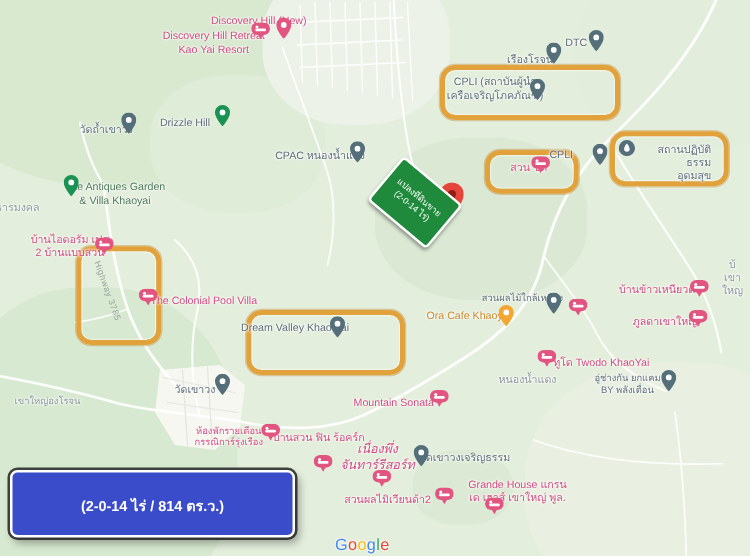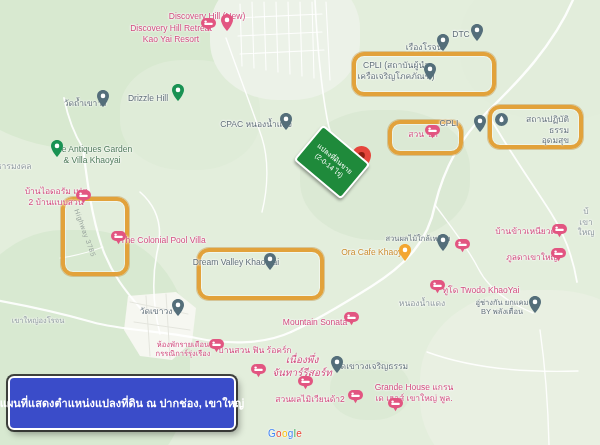--- a/index.html
+++ b/index.html
@@ -18,21 +18,21 @@
         transform:rotate(40deg);display:flex;flex-direction:column;align-items:center;
         justify-content:center;color:#fff;font-size:7px;line-height:1.35;text-align:center;
         box-shadow:1px 2px 3px rgba(0,0,0,.35);}
   #caption{position:absolute;left:8px;top:376px;width:224px;height:50px;
            background:#3A4CC9;border:2px solid #fff;border-radius:6px;
            box-shadow:0 0 0 2px rgba(35,35,35,.85), 3px 4px 7px rgba(0,0,0,.35);
            display:flex;flex-direction:column;align-items:center;justify-content:center;
            color:#fff;font-weight:bold;text-align:center;}
   #caption .l1{font-size:11px;white-space:nowrap;}
   #caption .l2{font-size:11.5px;margin-top:3px;white-space:nowrap;}
-  #glogo{position:absolute;left:268px;top:428px;font-size:10px;font-weight:500;
+  #glogo{position:absolute;left:268px;top:428px;font-size:13px;font-weight:500;
          letter-spacing:.3px;text-shadow:0 0 2px #fff,0 0 2px #fff;}
   .roadname{position:absolute;left:80px;top:208px;font-size:7px;color:#98a39d;
             transform:rotate(70deg);transform-origin:left top;letter-spacing:.5px;
             white-space:nowrap;}
 </style>
 </head>
 <body>
 
 <div id="stage">
   <div id="patches">
@@ -281,17 +281,17 @@
       <circle cx="6" cy="5.9" r="2.1" fill="#8E1F12"></circle>
         </svg></div>
     </div>
 
   <div id="sign">
     <div>แปลงที่ดินขาย</div>
     <div>(2-0-14 ไร่)</div>
   </div>
 
   <div id="caption">
-    <div class="l1">แผนที่แสดงตำแหน่งแปลงที่ดิน ณ ปากช่อง, เขาใหญ่</div>
+    <div class="l2">(2-0-14 ไร่ / 814 ตร.ว.)</div>
   </div>
 
   <div id="glogo"><span style="color: rgb(66, 133, 244);">G</span><span style="color: rgb(234, 67, 53);">o</span><span style="color: rgb(251, 188, 5);">o</span><span style="color: rgb(66, 133, 244);">g</span><span style="color: rgb(52, 168, 83);">l</span><span style="color: rgb(234, 67, 53);">e</span></div>
 </div>
 
 </body></html>

